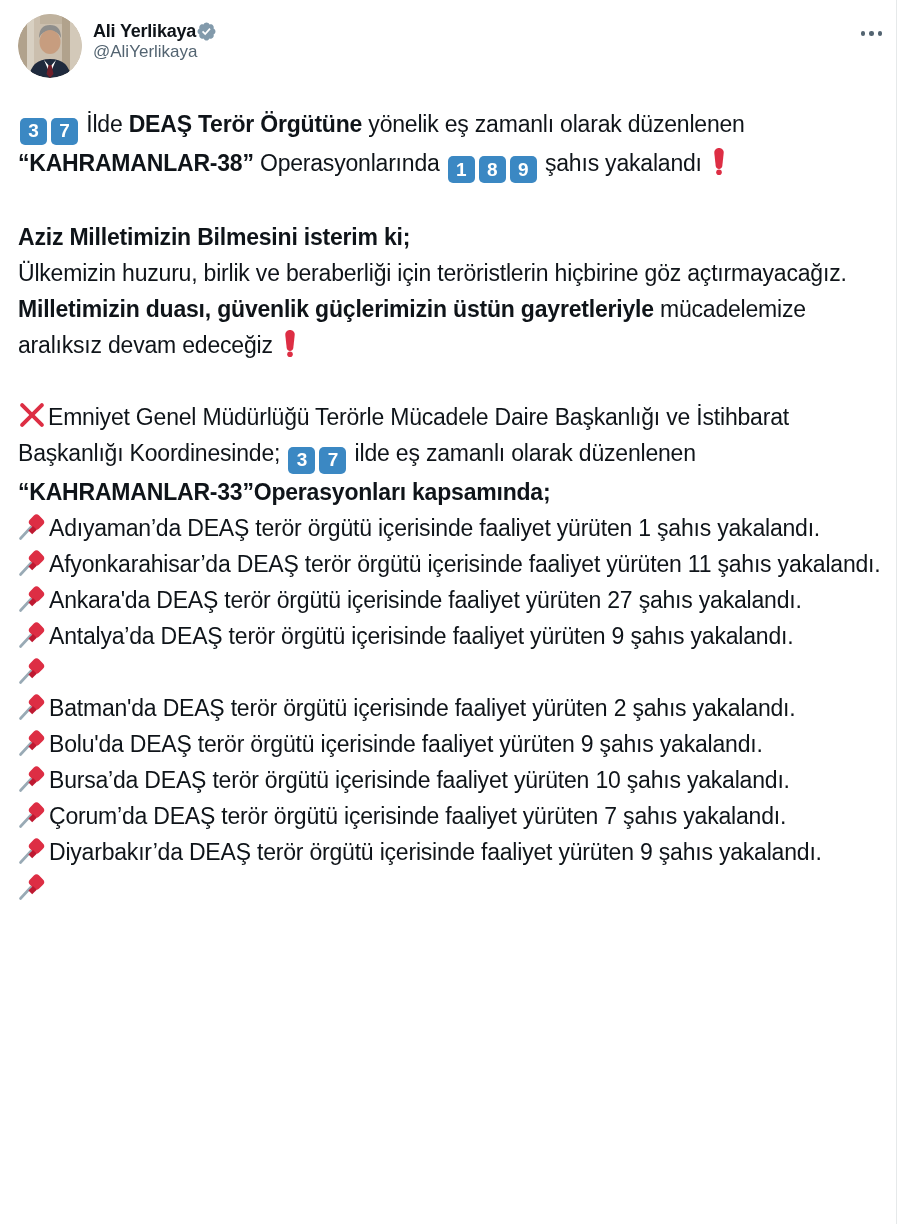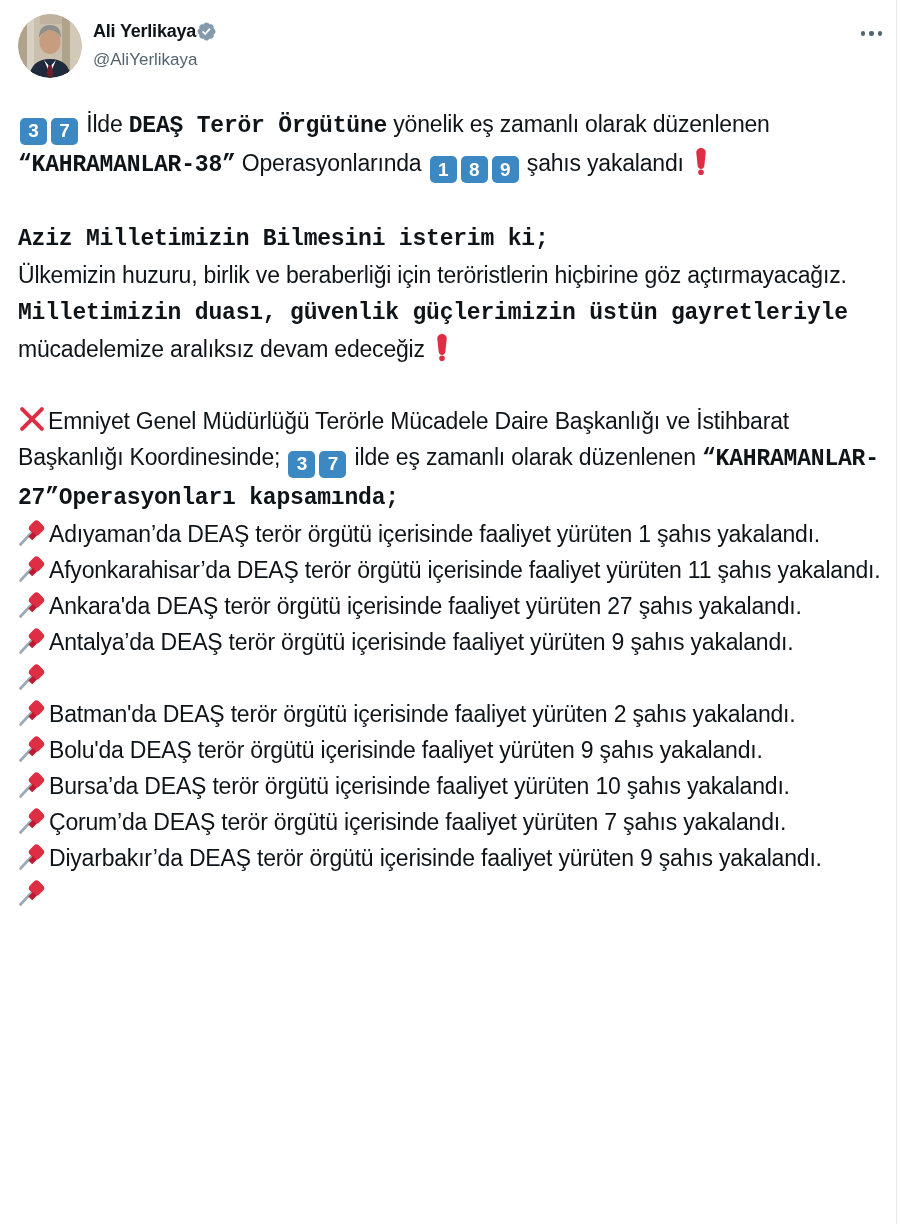--- a/index.html
+++ b/index.html
@@ -10,29 +10,29 @@
   }
   .column-border { position:absolute; top:0; bottom:0; right:5px; width:1px; background:#e6e9ea; }
 
   
   .header { display:flex; align-items:flex-start; padding:14px 20px 0 18px; }
   .avatar { width:64px; height:64px; border-radius:50%; overflow:hidden; flex:0 0 64px; cursor:pointer; }
   .id-block { margin-left:11px; padding-top:7px; }
   .name-row { display:flex; align-items:center; }
   .display-name { font-weight:bold; font-size:18px; letter-spacing:-0.2px; cursor:pointer; }
   .badge { display:inline-flex; width:21px; height:21px; }
-  .handle { color:#536471; font-size:17px; margin-top:8px; cursor:pointer; }
+  .handle { color:#536471; font-size:17px; margin-top:0; cursor:pointer; }
   .more { margin-left:auto; display:flex; gap:4px; padding-top:17px; cursor:pointer; }
   .more .dot { width:4.5px; height:4.5px; border-radius:50%; background:#536471; }
 
   
   .tweet-text { padding:0 18px; margin-top:28px; font-size:23px; line-height:36px; letter-spacing:-0.2px; }
   .block { margin:0; }
   .block.gap { margin-bottom:36px; }
-  .b { font-weight:bold;font-family:Liberation Mono, monospace; }
+  .b { font-weight:bold; }
 
   .keycap {
     display:inline-flex; align-items:center; justify-content:center;
     width:27px; height:27px; border-radius:5px;
     background:var(--keycap-blue,#3b88c3); color:#fff;
     font-weight:bold; font-size:19px; margin:0 2px; vertical-align:-5px;
   }
   svg.emoji { vertical-align:-5px; }
   svg.emoji.pin   { width:30px; height:30px; margin-right:1px; }
   svg.emoji.cross { width:28px; height:28px; margin-right:2px; vertical-align:-4px; }
@@ -89,21 +89,21 @@
       <div class="block para gap"><span class="keycap">3</span><span class="keycap">7</span><span> İlde </span><span class="b">DEAŞ Terör Örgütüne</span><span> yönelik eş zamanlı olarak düzenlenen </span><span class="b">“KAHRAMANLAR-38”</span><span> Operasyonlarında </span><span class="keycap">1</span><span class="keycap">8</span><span class="keycap">9</span><span> şahıs yakalandı </span><svg class="emoji excl" viewBox="0 0 14 28">
           <path fill="#dd2e44" d="M7 1 C4.2 1 2 3.2 2.3 6 l1.4 13 c.2 1.7 1.5 2.9 3.3 2.9 s3.1-1.2 3.3-2.9 l1.4-13 C12 3.2 9.8 1 7 1z"></path>
           <circle cx="7" cy="25.2" r="2.8" fill="#dd2e44"></circle>
         </svg></div>
       <div class="block para gap"><span class="b">Aziz Milletimizin Bilmesini isterim ki;</span><br><span>Ülkemizin huzuru, birlik ve beraberliği için teröristlerin hiçbirine göz açtırmayacağız. </span><span class="b">Milletimizin duası, güvenlik güçlerimizin üstün gayretleriyle</span><span> mücadelemize aralıksız devam edeceğiz </span><svg class="emoji excl" viewBox="0 0 14 28">
           <path fill="#dd2e44" d="M7 1 C4.2 1 2 3.2 2.3 6 l1.4 13 c.2 1.7 1.5 2.9 3.3 2.9 s3.1-1.2 3.3-2.9 l1.4-13 C12 3.2 9.8 1 7 1z"></path>
           <circle cx="7" cy="25.2" r="2.8" fill="#dd2e44"></circle>
         </svg></div>
       <div class="block para"><svg class="emoji cross" viewBox="0 0 36 36">
           <path fill="#dd2e44" d="M21.5 18 L32.5 29c1 1 1 2.6 0 3.6s-2.6 1-3.6 0L18 21.5 7.1 32.6c-1 1-2.6 1-3.6 0s-1-2.6 0-3.6L14.5 18 3.5 7c-1-1-1-2.6 0-3.6s2.6-1 3.6 0L18 14.5 28.9 3.4c1-1 2.6-1 3.6 0s1 2.6 0 3.6L21.5 18z"></path>
-        </svg><span>Emniyet Genel Müdürlüğü Terörle Mücadele Daire Başkanlığı ve İstihbarat Başkanlığı Koordinesinde; </span><span class="keycap">3</span><span class="keycap">7</span><span> ilde eş zamanlı olarak </span><span>düzenlenen </span><span class="b">“KAHRAMANLAR-27”Operasyonları kapsamında;</span></div>
+        </svg><span>Emniyet Genel Müdürlüğü Terörle Mücadele Daire Başkanlığı ve İstihbarat Başkanlığı Koordinesinde; </span><span class="keycap">3</span><span class="keycap">7</span><span> ilde eş zamanlı olarak </span><span>düzenlenen </span><span class="b">“KAHRAMANLAR-33”Operasyonları kapsamında;</span></div>
       <div class="block item"><svg class="emoji pin" viewBox="0 0 36 36">
           <path d="M3 33 L15.5 19.5" stroke="#99aab5" stroke-width="3.2" stroke-linecap="round" fill="none"></path>
           <rect x="14.5" y="5.5" width="15.5" height="15.5" rx="4.5" fill="#dd2e44" transform="rotate(45 22.2 13.2)"></rect>
           <path d="M12.5 23.5 l5.5-5.5 4.5 4.5 -5.5 5.5 z" fill="#be1931"></path>
         </svg><span>Adıyaman’da DEAŞ terör örgütü içerisinde faaliyet yürüten 1 şahıs yakalandı.</span></div>
       <div class="block item"><svg class="emoji pin" viewBox="0 0 36 36">
           <path d="M3 33 L15.5 19.5" stroke="#99aab5" stroke-width="3.2" stroke-linecap="round" fill="none"></path>
           <rect x="14.5" y="5.5" width="15.5" height="15.5" rx="4.5" fill="#dd2e44" transform="rotate(45 22.2 13.2)"></rect>
           <path d="M12.5 23.5 l5.5-5.5 4.5 4.5 -5.5 5.5 z" fill="#be1931"></path>
         </svg><span>Afyonkarahisar’da DEAŞ terör örgütü içerisinde faaliyet yürüten 11 şahıs yakalandı.</span></div>

